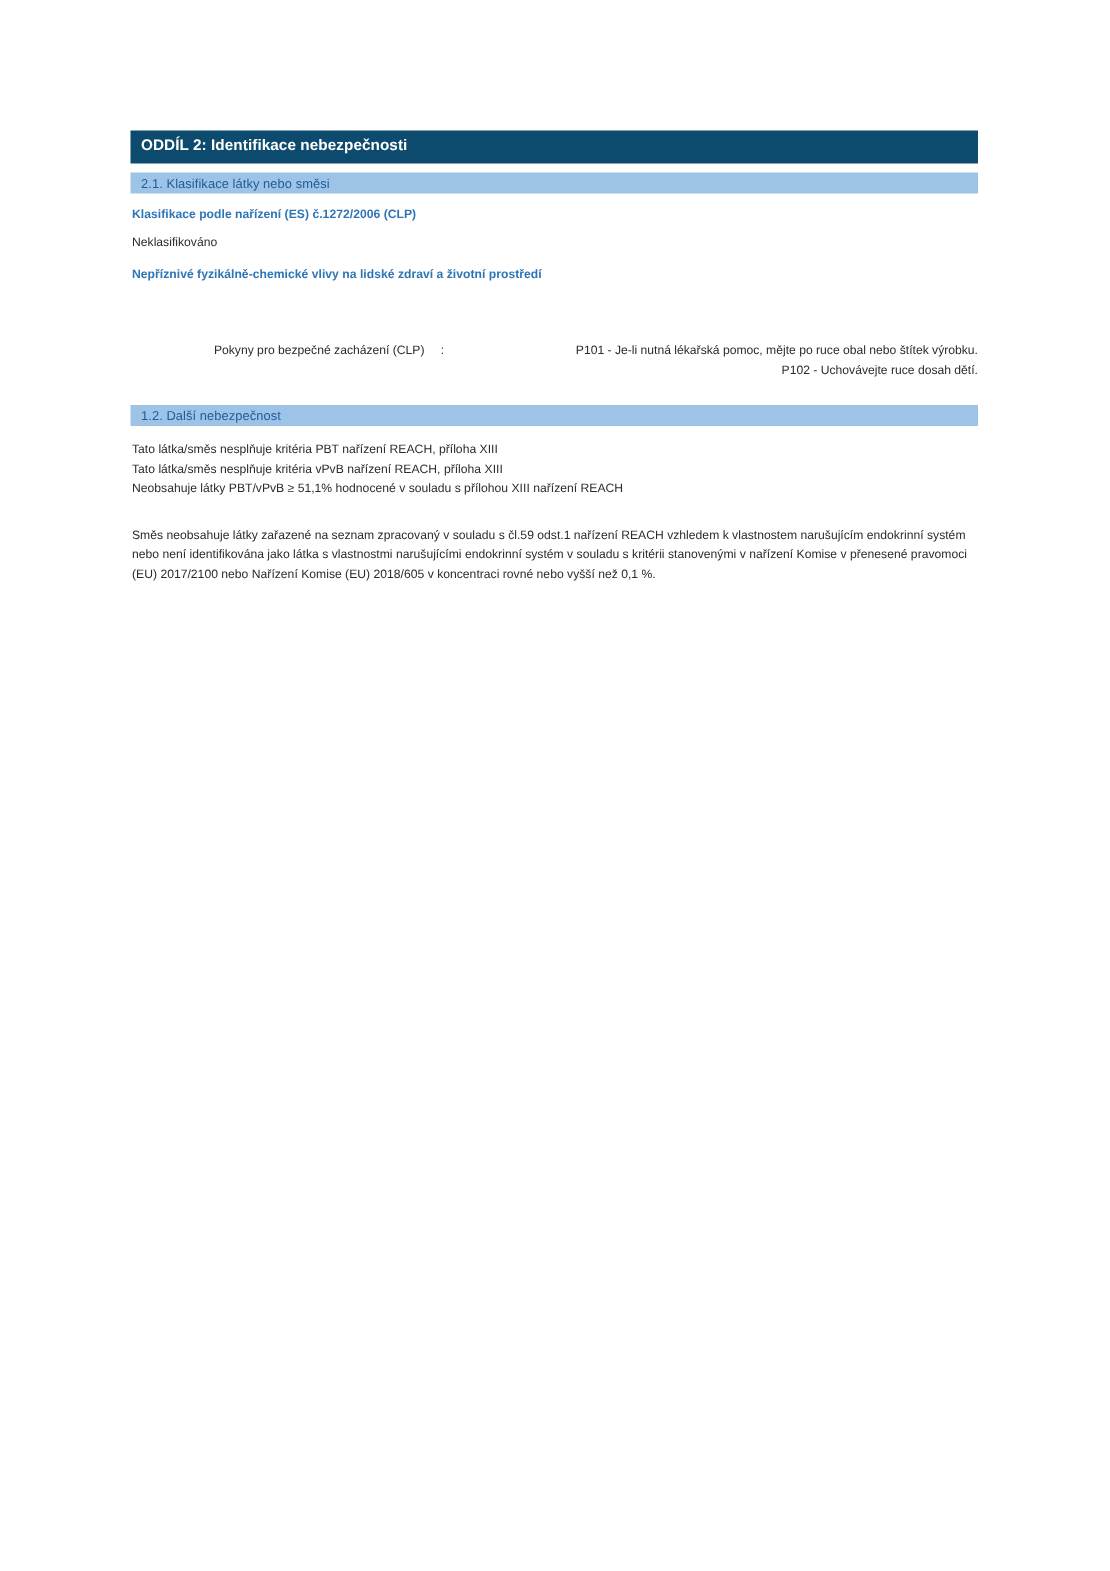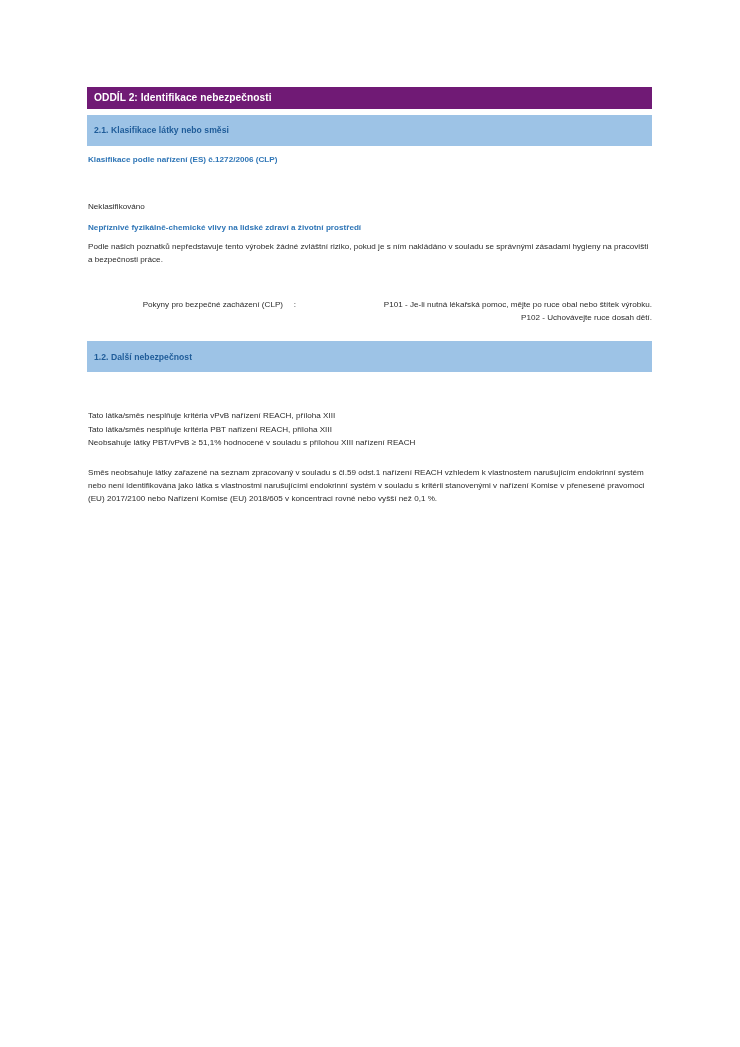--- a/index.html
+++ b/index.html
@@ -29,43 +29,43 @@
 
   .doc-body {
     position: absolute;
     left: 87px;
     top: 87px;
     width: 565px;
   }
 
   
   .section-bar {
-    background: #701a75;
+    background: #0c4a6e;
     color: #ffffff;
     font-size: 10.2px;
     font-weight: bold;
     line-height: 1;
     padding: 6px 0 6px 7px;
     letter-spacing: 0.05px;
     box-sizing: border-box;
     height: 22px;
     display: flex;
     align-items: center;
   }
 
   
   .subsection-bar {
     background: #9dc3e6;
     color: #1f5c99;
     font-size: 8.6px;
-    font-weight: bold;
+    font-weight: normal;
     line-height: 1;
     padding-left: 7px;
     box-sizing: border-box;
-    height: 31px;
+    height: 14px;
     display: flex;
     align-items: center;
     letter-spacing: 0.05px;
   }
 
   .gap-after-bar { height: 9px; }
   .gap-small { height: 6px; }
   .gap-med { height: 10px; }
   .gap-large { height: 17px; }
 
@@ -79,21 +79,20 @@
     padding-left: 1px;
   }
 
   
   .body-text {
     color: #2b2b2b;
     font-size: 8.1px;
     line-height: 1.62;
     letter-spacing: 0.01px;
     padding-left: 1px;
-    margin-top: 28px;
   }
 
   
   .kv-row {
     display: flex;
     align-items: flex-start;
     padding-left: 1px;
     text-align: right;
   }
   .kv-label {
@@ -152,21 +151,20 @@
     <div class="gap-small"></div>
 
     <div class="body-text">Neklasifikováno</div>
 
     <div class="gap-med"></div>
 
     <div class="blue-heading">Nepříznivé fyzikálně-chemické vlivy na lidské zdraví a životní prostředí</div>
 
     <div class="gap-small"></div>
 
-    <div class="para">Podle našich poznatků nepředstavuje tento výrobek žádné zvláštní riziko, pokud je s ním nakládáno v souladu se správnými zásadami hygieny na pracovišti a bezpečnosti práce.</div>
 
     <div class="gap-large"></div>
 
 
     <div class="gap-after-bar"></div>
 
 
     <div class="gap-small"></div>
 
     <div class="kv-row">
@@ -180,22 +178,22 @@
 
     <div class="gap-large"></div>
 
     <div class="subsection-bar">
       <span>1.2. Další nebezpečnost</span>
     </div>
 
     <div class="gap-after-bar"></div>
 
     <div class="body-text list-lines">
+      <div>Tato látka/směs nesplňuje kritéria PBT nařízení REACH, příloha XIII</div>
       <div>Tato látka/směs nesplňuje kritéria vPvB nařízení REACH, příloha XIII</div>
-      <div>Tato látka/směs nesplňuje kritéria PBT nařízení REACH, příloha XIII</div>
       <div>Neobsahuje látky PBT/vPvB ≥ 51,1% hodnocené v souladu s přílohou XIII nařízení REACH</div>
     </div>
 
     <div class="gap-large"></div>
 
     <div class="para">Směs neobsahuje látky zařazené na seznam zpracovaný v souladu s čl.59 odst.1 nařízení REACH vzhledem k vlastnostem narušujícím endokrinní systém nebo není identifikována jako látka s vlastnostmi narušujícími endokrinní systém v souladu s kritérii stanovenými v nařízení Komise v přenesené pravomoci (EU) 2017/2100 nebo Nařízení Komise (EU) 2018/605 v koncentraci rovné nebo vyšší než 0,1 %.</div>
 
   </div>
 </div>
 

